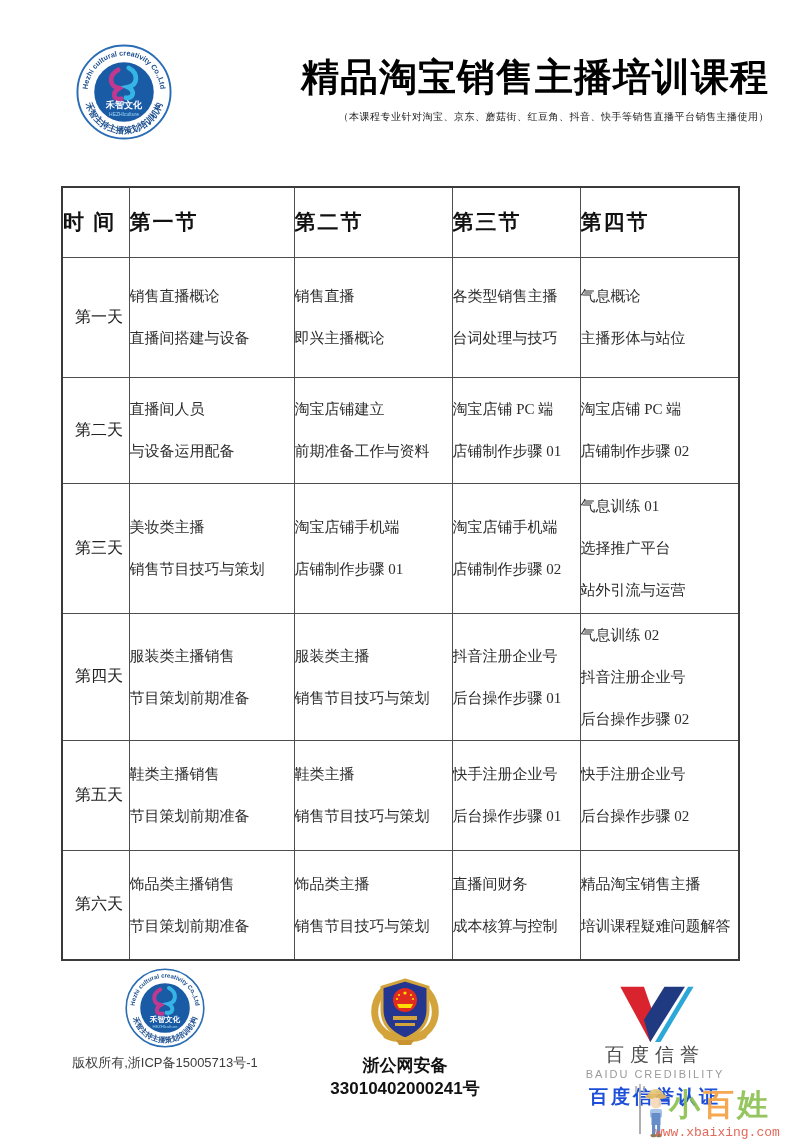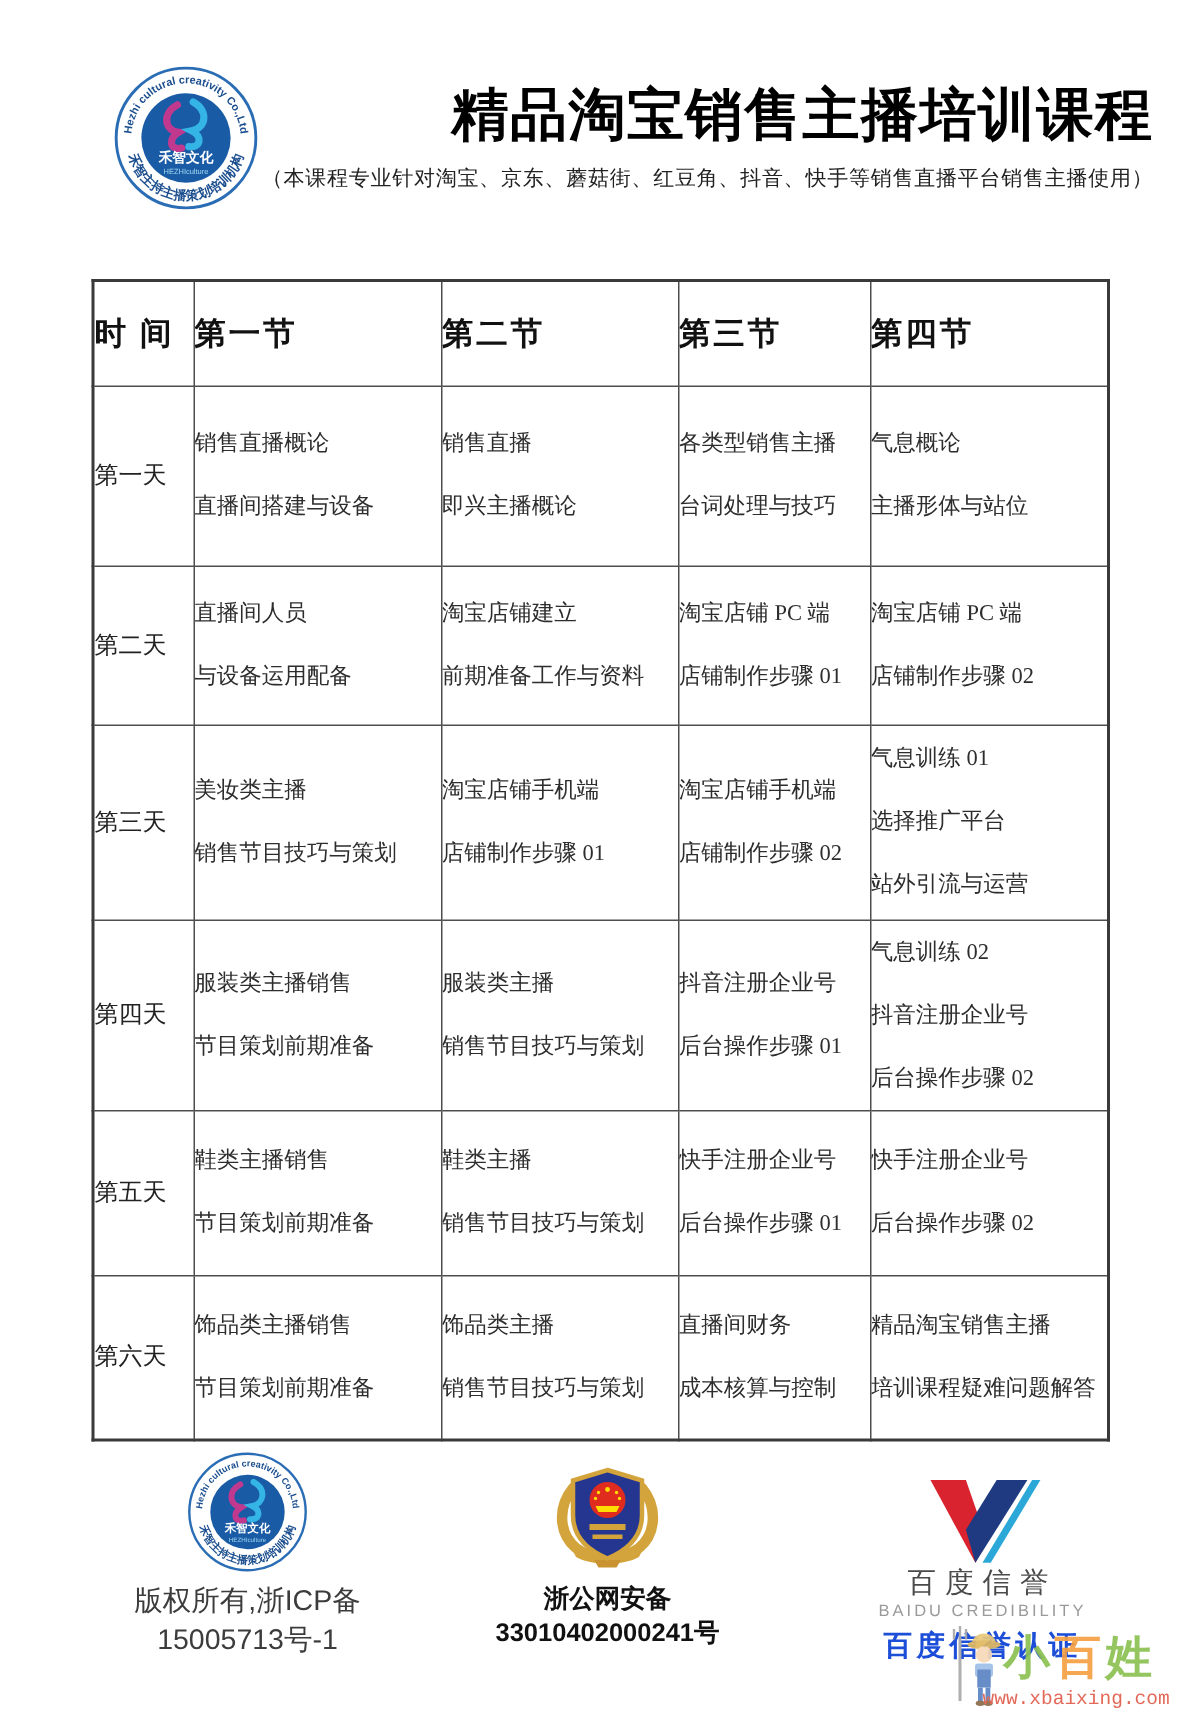--- a/index.html
+++ b/index.html
@@ -7,40 +7,40 @@
   .page {
     position:relative; width:800px; height:1142px; background:#ffffff;
     font-family:"Liberation Serif","DejaVu Serif",serif; color:#2f2f2f; overflow:hidden;
   }
 
   
   .logo-wrap { position:absolute; left:76px; top:44px; width:96px; height:96px; }
   .logo-wrap svg { width:100%; height:100%; }
   .title-block { position:absolute; left:110px; right:31px; top:54px; text-align:right; }
   .main-title { font-size:38px; font-weight:bold; color:#000; letter-spacing:1px; line-height:1.25; }
-  .sub-title { margin-top:8px; font-size:14px; color:#222; letter-spacing:0.5px; }
+  .sub-title { margin-top:8px; font-size:10px; color:#222; letter-spacing:0.5px; }
 
   
   .course-table { position:absolute; left:61px; top:186px; border-collapse:collapse; table-layout:fixed; }
   .course-table td { border:1px solid #4e4e4e; text-align:left; vertical-align:middle; overflow:hidden; }
   .course-table { border:2px solid #3a3a3a; }
   .hdr td { height:70px; font-size:21px; font-weight:bold; color:#111; letter-spacing:2px; }
-  .day { font-size:16px; color:#222; }
+  .day { font-size:16px; color:#222;padding-left:12px; }
   .cell { font-size:15px; color:#2d2d2d; line-height:42px; white-space:pre-line; }
   .rh1 td { height:120px; } .rh2 td { height:106px; } .rh3 td { height:130px; }
   .rh4 td { height:121px;margin-left:12px; } .rh5 td { height:110px; } .rh6 td { height:110px; }
 
   
   .foot-block { position:absolute; text-align:center; }
   .fb-left  { left:55px;  top:968px; width:220px; }
   .fb-mid   { left:300px; top:976px; width:210px; }
   .fb-right { left:560px; top:982px; width:190px; }
   .fb-left .mini-logo { width:80px; height:80px; margin:0 auto; }
   .mini-logo svg { width:100%; height:100%; }
-  .icp-text { margin-top:6px; font-size:19px; color:#3c3c3c; font-family:"Liberation Sans","DejaVu Sans",sans-serif; }
+  .icp-text { margin-top:6px; font-size:13px; color:#3c3c3c; font-family:"Liberation Sans","DejaVu Sans",sans-serif; }
   .badge-ico { width:74px; height:70px; margin:0 auto; }
   .police-text { margin-top:8px; font-size:17px; font-weight:bold; color:#111;
                  font-family:"Liberation Sans","DejaVu Sans",sans-serif; }
   .baidu-ico { width:82px; height:58px; margin:0 auto; }
   .baidu-title { font-size:19px; color:#4a4a4a; letter-spacing:6px; margin-top:2px;text-align:center; }
   .baidu-sub { font-size:11px; color:#9a9a9a; letter-spacing:2px;
                font-family:"Liberation Sans","DejaVu Sans",sans-serif; }
   .baidu-cap { font-size:19px; font-weight:bold; color:#1d4ed8; letter-spacing:3px; margin-top:4px; }
 
   

